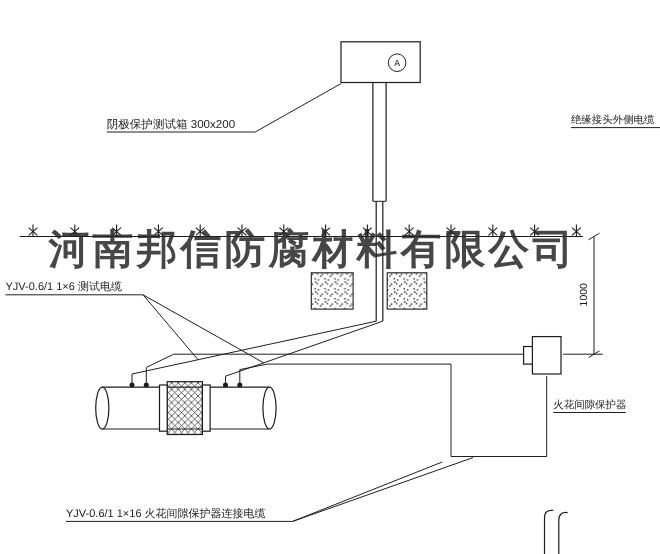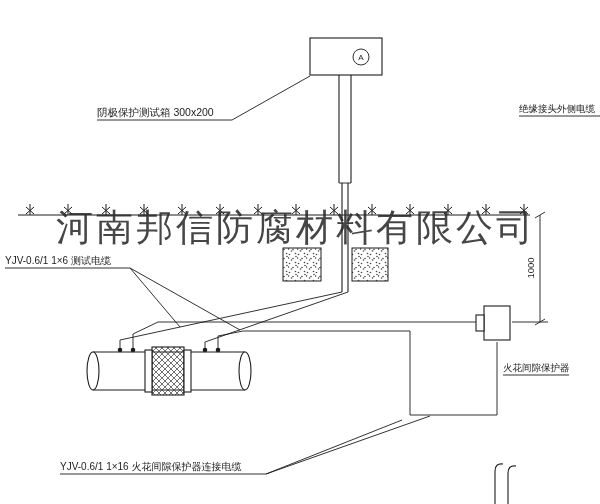--- a/index.html
+++ b/index.html
@@ -19,25 +19,25 @@
   .ln{stroke:var(--line);fill:none;stroke-width:1.1;stroke-linecap:butt;}
   .thin{stroke-width:0.9;}
   .whitebox{fill:#ffffff;stroke:var(--line);stroke-width:1.1;}
   .dot{fill:var(--line);stroke:none;}
   text.lbl{
     fill:var(--line);stroke:none;
     font-family:"Liberation Sans","DejaVu Sans",sans-serif;
   }
   .watermark{
     position:absolute;
-    top:209px;left:296px;
+    top:209px;left:284px;
     transform:translateX(-50%);
     white-space:nowrap;
     font-family:"Liberation Serif","DejaVu Serif",serif;
-    font-weight:normal;
+    font-weight:bold;
     font-size:37px;
     letter-spacing:3px;
     line-height:1;
     color:var(--watermark_color);
     opacity:0.85;
     z-index:5;
     pointer-events:none;
   }
 </style>
 </head>

